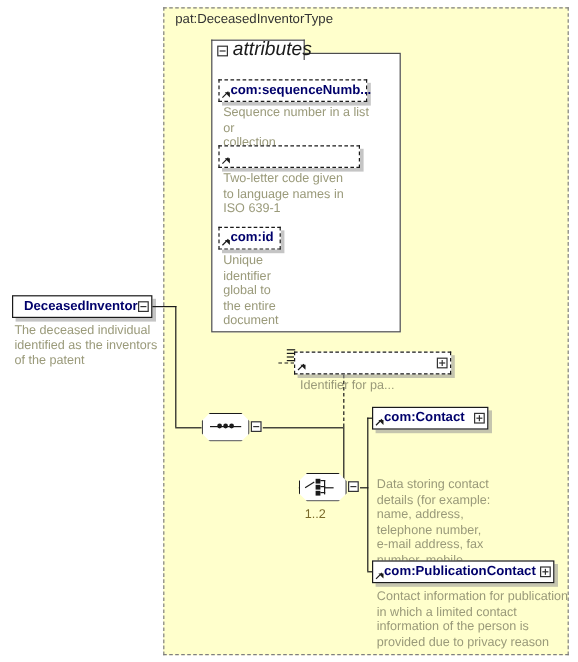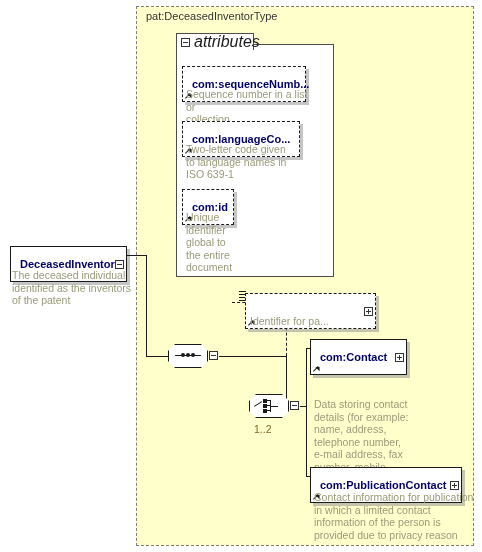--- a/index.html
+++ b/index.html
@@ -46,21 +46,21 @@
     content:"";position:absolute;top:1px;bottom:1px;left:3px;
     width:1px;background:#333333;
   }
   #attr-label{font-size:16px;font-style:italic;color:#1a1a1a;white-space:nowrap;}
 
   
   .node{
     position:absolute;box-sizing:border-box;
     background:#ffffff;
     display:flex;align-items:center;
-    height:36px;
+    height:19px;
     padding-left:9px;padding-right:2px;
     box-shadow:3px 3px 0 0 rgba(150,150,150,0.55);
   }
   .node.solid{border:1px solid #1a1a1a;}
   .node.dashed{border:1px dashed #1a1a1a;}
   .node .nm{
     font-size:11px;font-weight:bold;color:#00006b;white-space:nowrap;
     line-height:11px;
   }
   
@@ -155,21 +155,20 @@
 
 <div class="node dashed" style="left:182px;top:66px;width:124px;">
   <span class="arrow"></span>
   <span class="nm">com:sequenceNumb...</span>
 </div>
 <div class="anno" style="left:186px;top:88px;width:130px;">Sequence number in a list or
 collection</div>
 
 <div class="node dashed" style="left:182px;top:121px;width:118px;">
   <span class="arrow"></span>
-  <span class="nm">com:languageCo...</span>
 </div>
 <div class="anno" style="left:186px;top:143px;width:120px;">Two-letter code given
 to language names in
 ISO 639-1</div>
 
 <div class="node dashed" style="left:182px;top:189px;width:52px;">
   <span class="arrow"></span>
   <span class="nm">com:id</span>
 </div>
 <div class="anno" style="left:186px;top:211px;width:80px;">Unique

